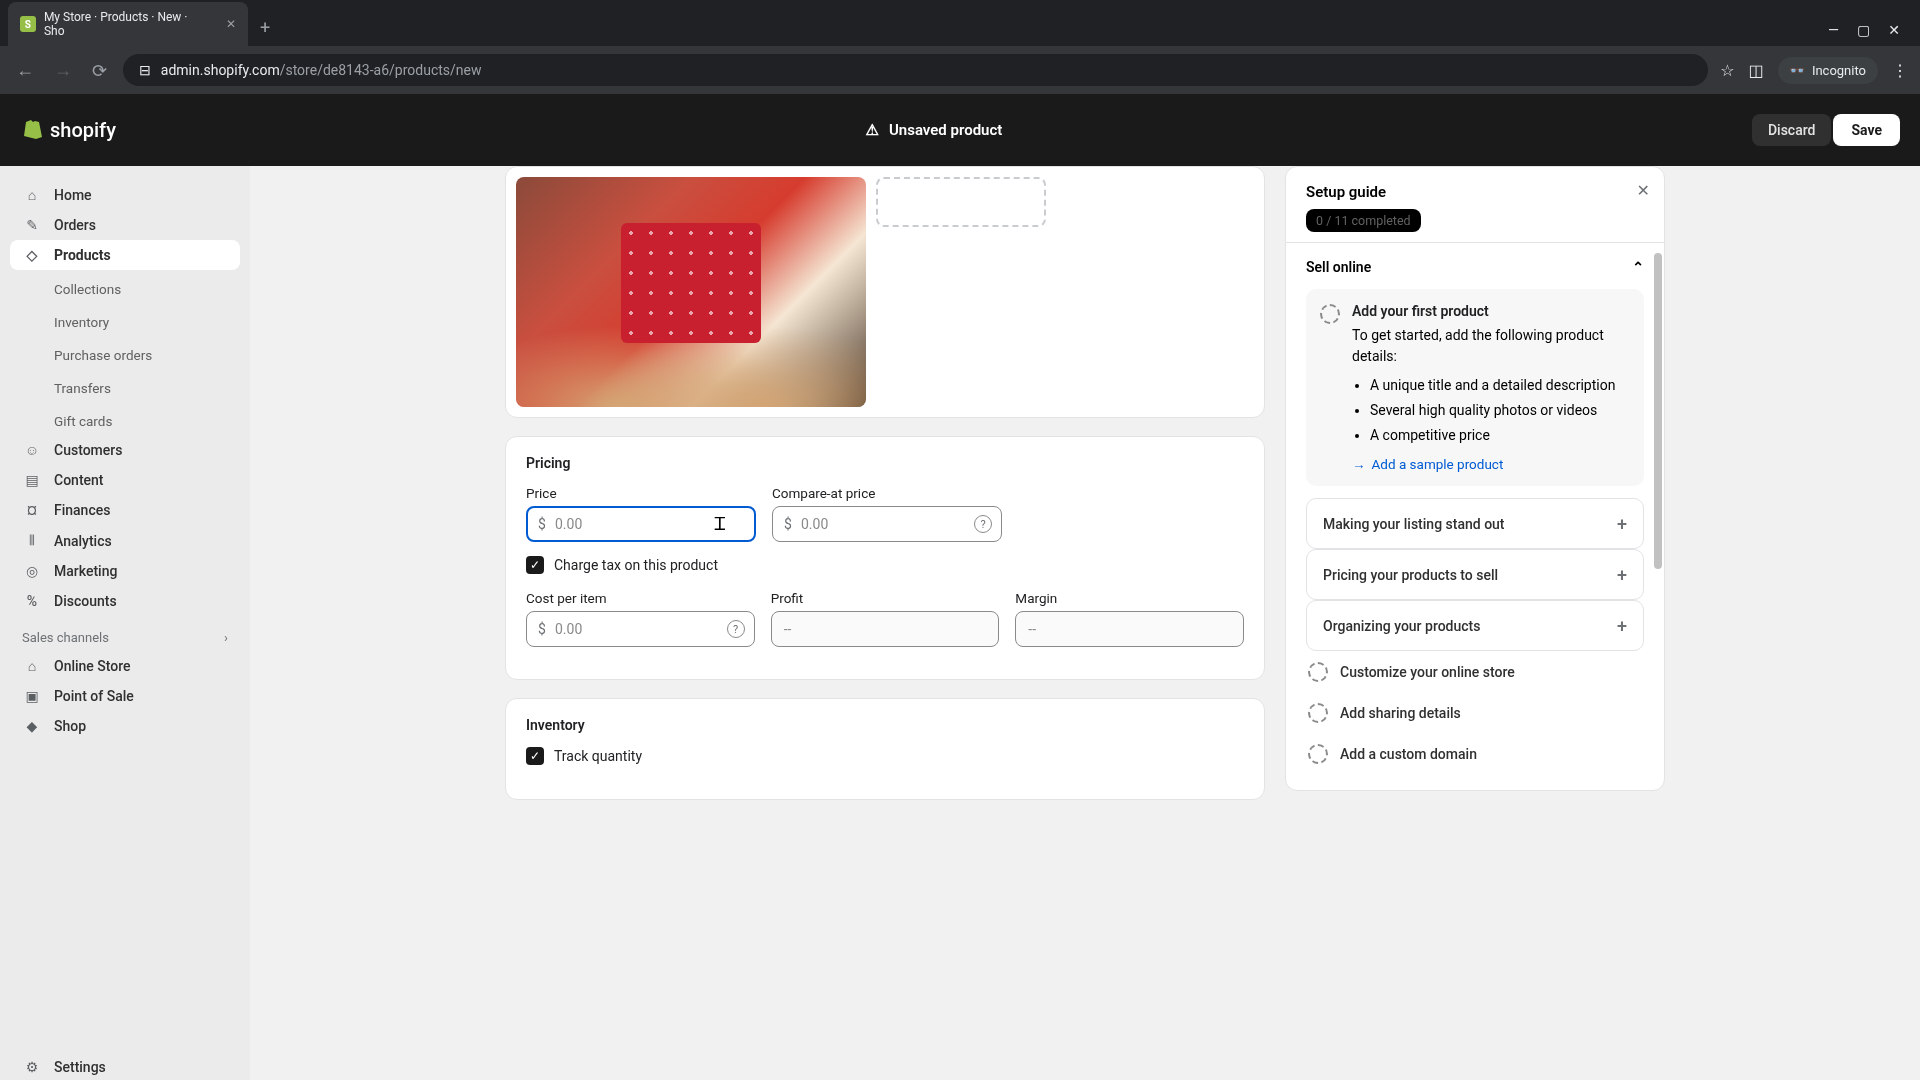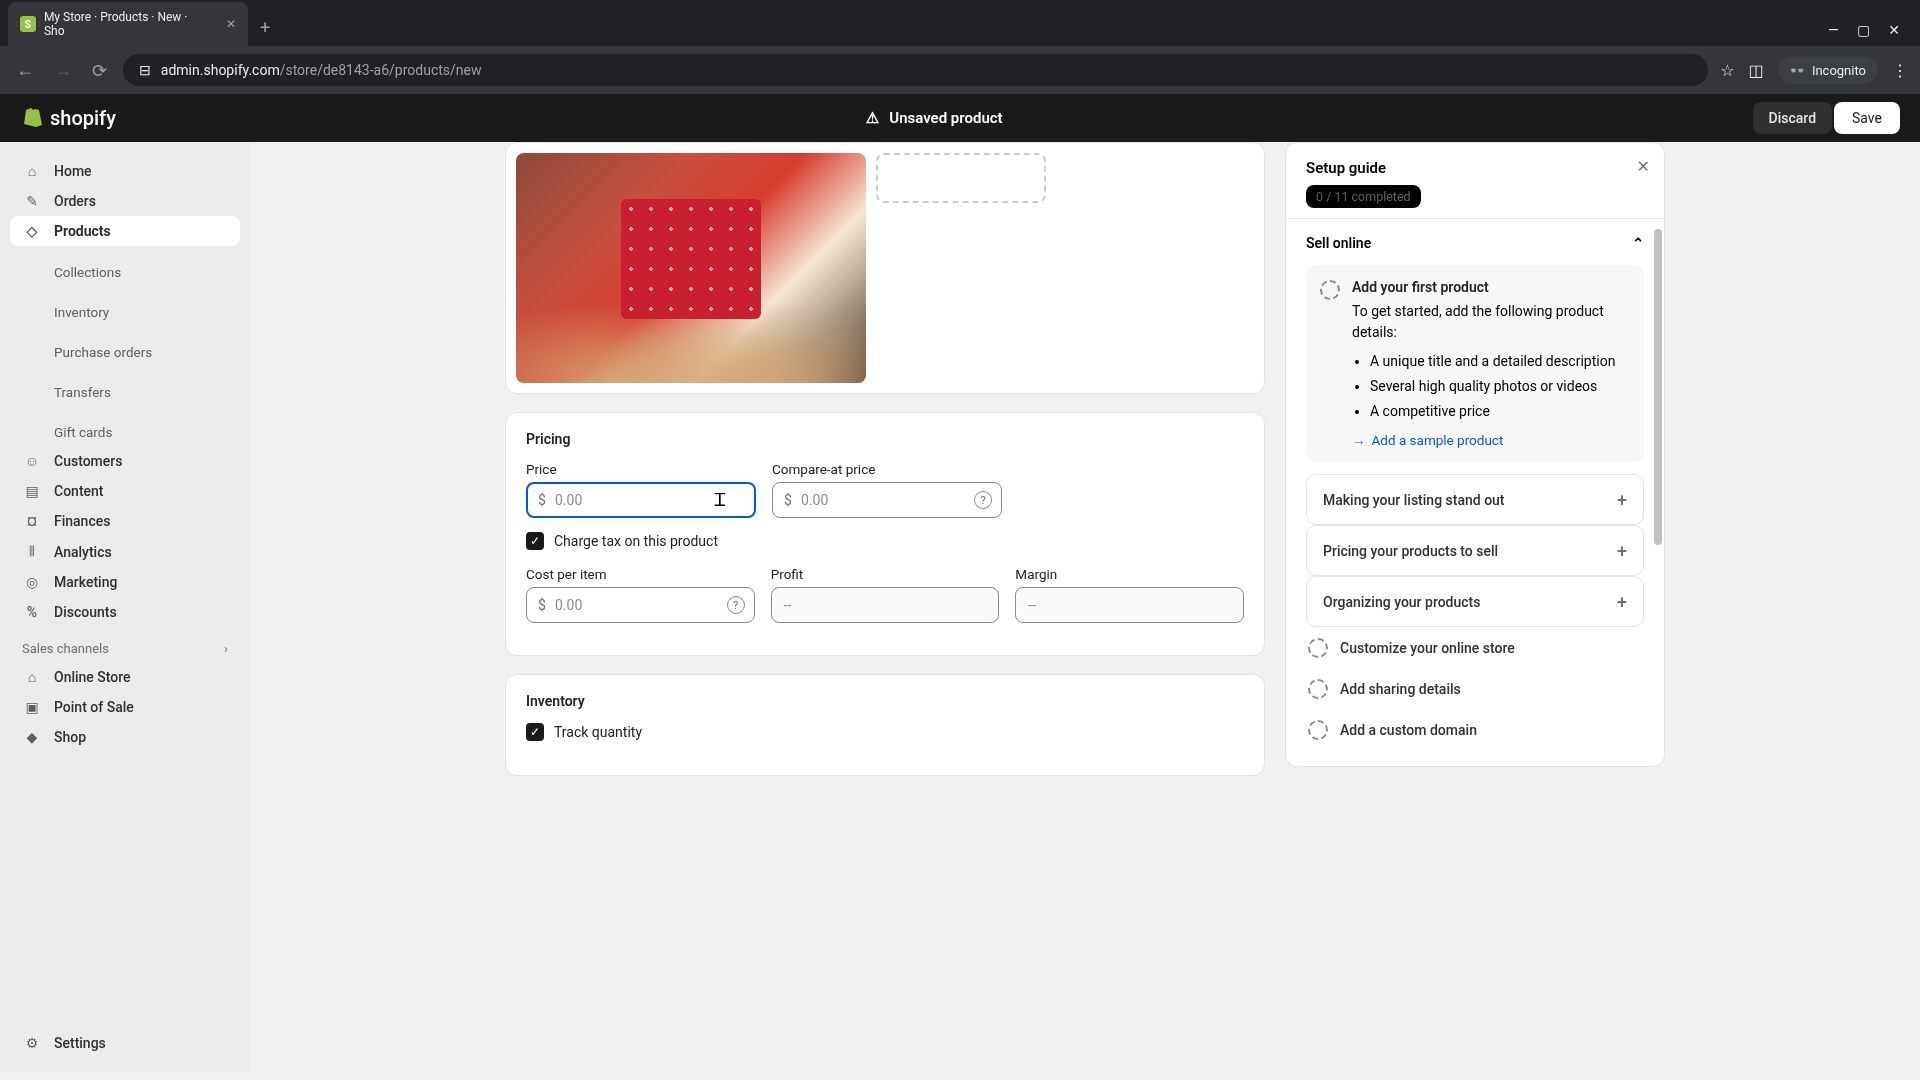--- a/index.html
+++ b/index.html
@@ -17,37 +17,37 @@
 .addr-bar { background: #35363a; height: 48px; display: flex; align-items: center; padding: 0 12px; gap: 12px; }
 .nav-btn { color: #9aa0a6; font-size: 18px; cursor: pointer; padding: 4px; }
 .nav-btn.disabled { opacity: 0.4; }
 .url-box { flex: 1; background: #202124; border-radius: 20px; padding: 8px 16px; display: flex; align-items: center; gap: 10px; color: #e8eaed; font-size: 14px; }
 .url-text { color: #9aa0a6; }
 .url-text .domain { color: #e8eaed; }
 .addr-right { display: flex; align-items: center; gap: 14px; color: #e8eaed; }
 .incognito-badge { display: flex; align-items: center; gap: 6px; background: #3c4043; padding: 6px 12px; border-radius: 16px; font-size: 13px; }
 
 
-.app-header { background: #1a1a1a; height: 48px; display: flex; align-items: center; padding: 8px 20px; color: white; }
+.app-header { background: #1a1a1a; height: 72px; display: flex; align-items: center; padding: 8px 20px; color: white; }
 .logo { display: flex; align-items: center; gap: 6px; font-size: 20px; font-weight: 500; }
 .logo-icon { width: 24px; height: 24px; }
 .header-center { flex: 1; display: flex; justify-content: center; align-items: center; gap: 10px; font-weight: 600; font-size: 15px; }
 .header-actions { display: flex; gap: 2px; }
 .btn-discard { background: #303030; color: #e3e3e3; border: none; padding: 8px 16px; border-radius: 8px; font-size: 14px; font-weight: 500; cursor: pointer; }
-.btn-save { background: white; color: #1a1a1a; border: none; padding: 8px 18px; border-radius: 8px; font-size: 14px; font-weight: 400; cursor: pointer; }
+.btn-save { background: white; color: #1a1a1a; border: none; padding: 8px 18px; border-radius: 8px; font-size: 14px; font-weight: 700; cursor: pointer; }
 
 
 .app-body { display: flex; height: calc(100vh - 150px); }
 
 
 .sidebar { width: 250px; background: #ebebeb; padding: 14px 10px; display: flex; flex-direction: column; }
 .nav-item { display: flex; align-items: center; gap: 12px; padding: 7px 12px; border-radius: 8px; color: #303030; font-size: 14px; font-weight: 500; cursor: pointer; }
 .nav-item.active { background: white; font-weight: 700; }
 .nav-item .icon { width: 20px; text-align: center; color: #5c5f62; }
-.nav-sub { padding-left: 44px; font-size: 13.5px; color: #616161; font-weight: 450; padding-top: 18px; padding-bottom: 6px; cursor: pointer; }
+.nav-sub { padding-left: 44px; font-size: 13.5px; color: #616161; font-weight: 450; padding-top: 11px; padding-bottom: 6px; cursor: pointer; }
 .nav-section { font-size: 13px; color: #6d7175; padding: 14px 12px 6px; display: flex; justify-content: space-between; align-items: center; }
 .sidebar-bottom { margin-top: auto; }
 
 
 .main { flex: 1; overflow-y: auto; padding: 0 16px; }
 .content-row { display: flex; gap: 20px; max-width: 1160px; margin: 0 auto; }
 .content-col { flex: 1; }
 
 .card { background: white; border-radius: 12px; padding: 18px 20px; margin-bottom: 18px; border: 1px solid #e1e3e5; }
 .media-card { padding: 10px; display: flex; gap: 10px; }

